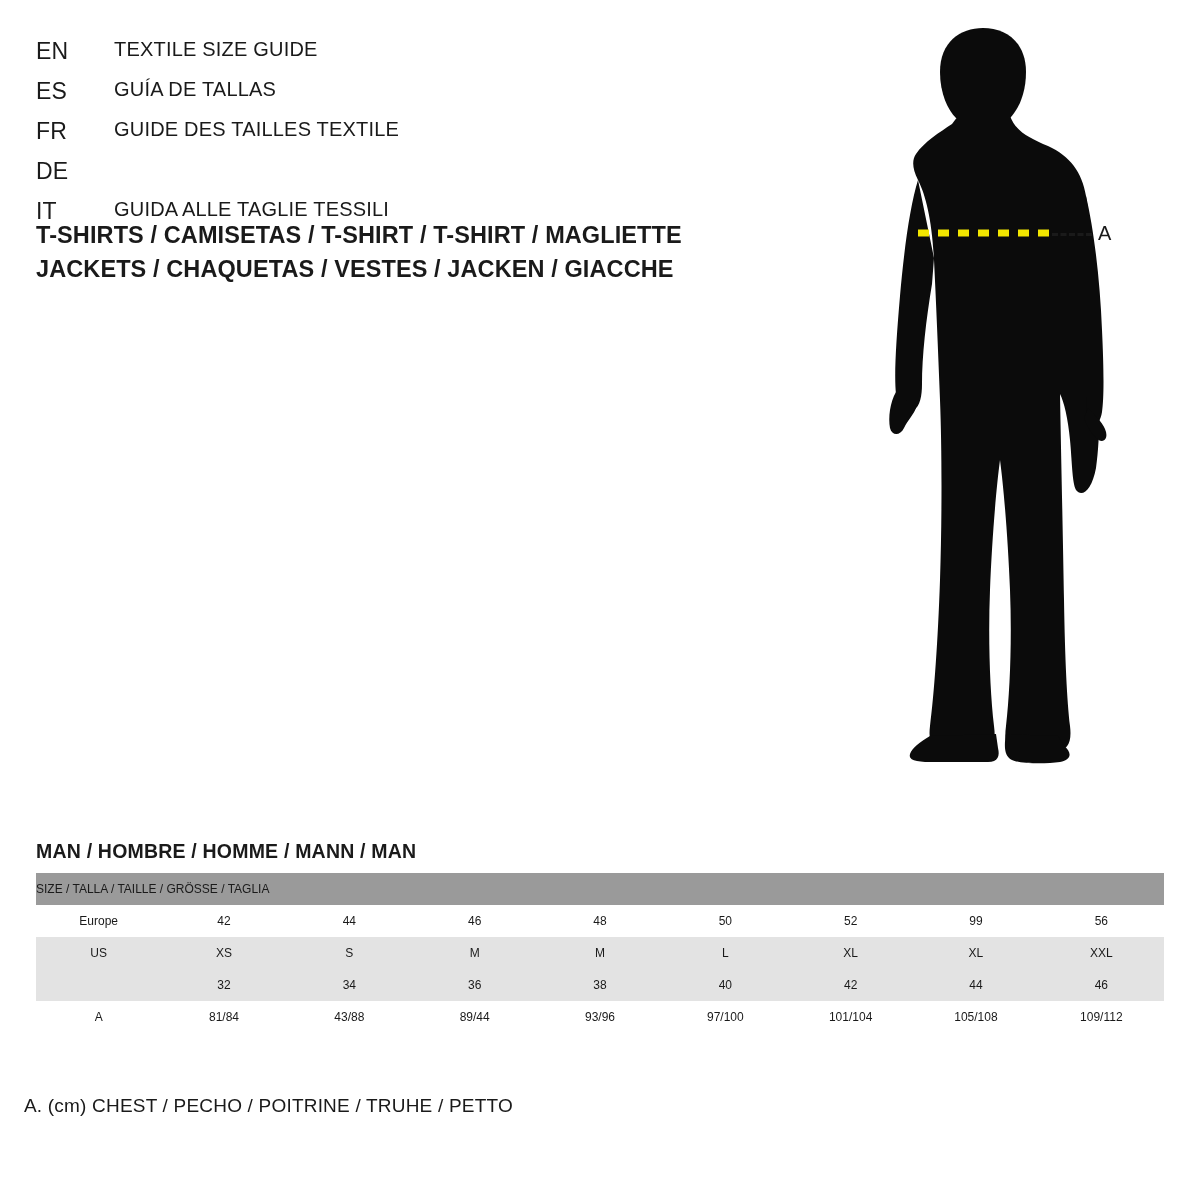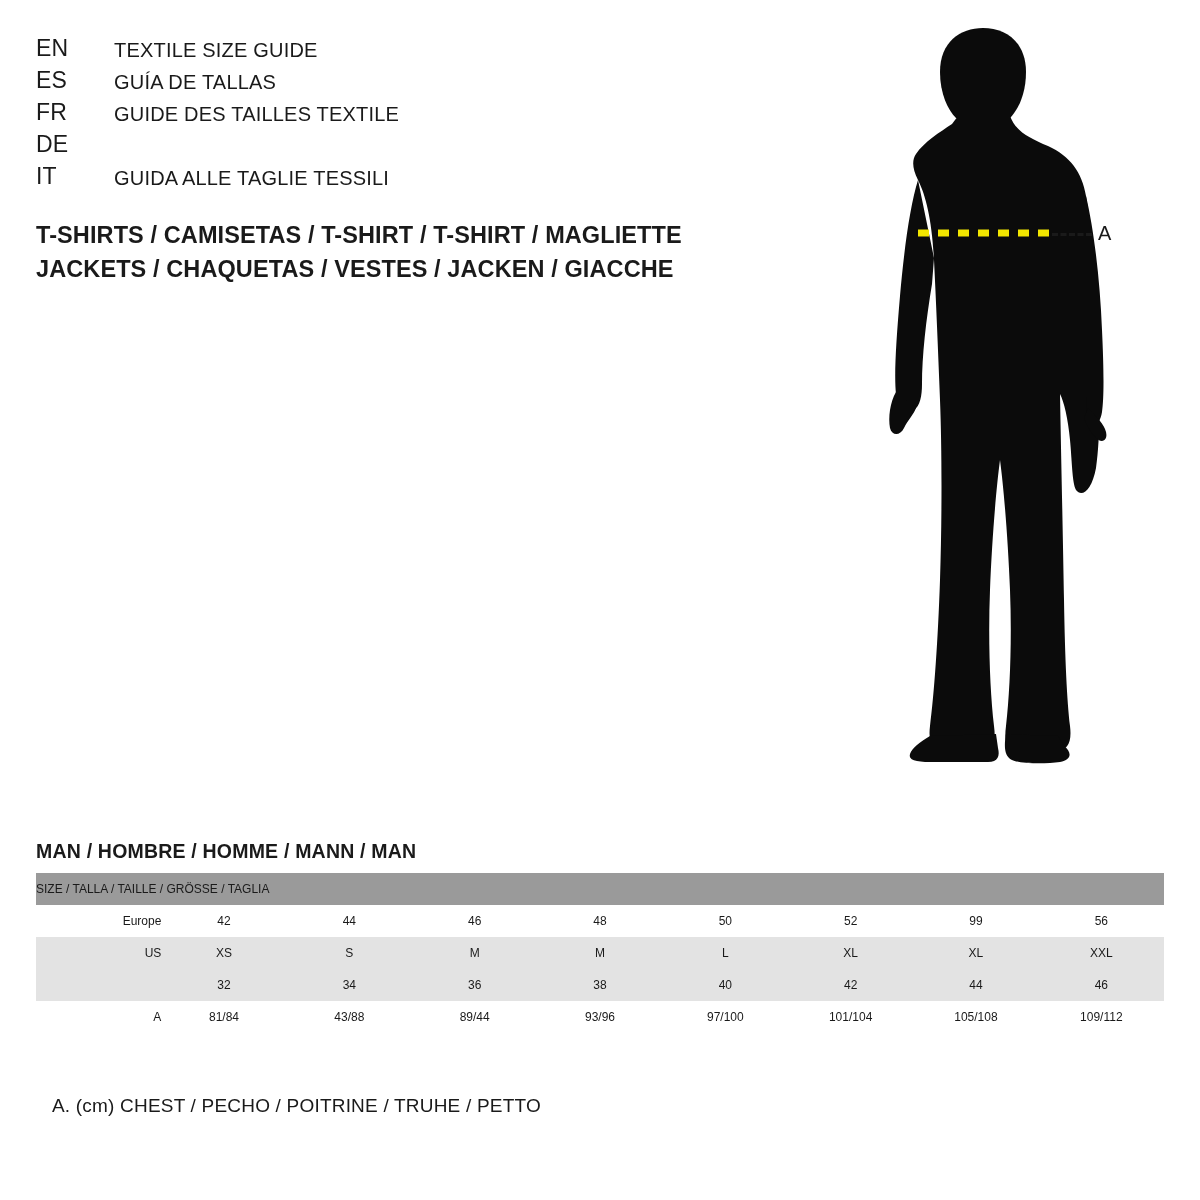--- a/index.html
+++ b/index.html
@@ -18,22 +18,23 @@
 
   
   .lang-block {
     position: absolute;
     left: 36px;
     top: 30px;
     width: 720px;
   }
   .lang-row {
     display: flex;
-    align-items: flex-end;
+    align-items: flex-start;
     height: 32px;
+    margin-top: 8px;
   }
   .lang-code {
     width: 78px;
     font-size: 23px;
     letter-spacing: 0.2px;
   }
   .lang-text {
     font-size: 20px;
     letter-spacing: 0.2px;
   }
@@ -110,28 +111,28 @@
     padding-left: 8px;
   }
   .band-light td {
     background: #ffffff;
   }
   .band-grey td {
     background: #e3e3e3;
   }
   .row-label {
     padding-left: 8px;
-    text-align: right;
+    text-align: center;
   }
   .cell {
     text-align: center;
   }
   .footnote {
     position: absolute;
-    left: 52px;
+    left: 24px;
     top: 1095px;
     font-size: 19px;
     letter-spacing: 0.2px;
   }
 </style>
 </head>
 <body>
 
 <div class="lang-block">
   <div class="lang-row">

